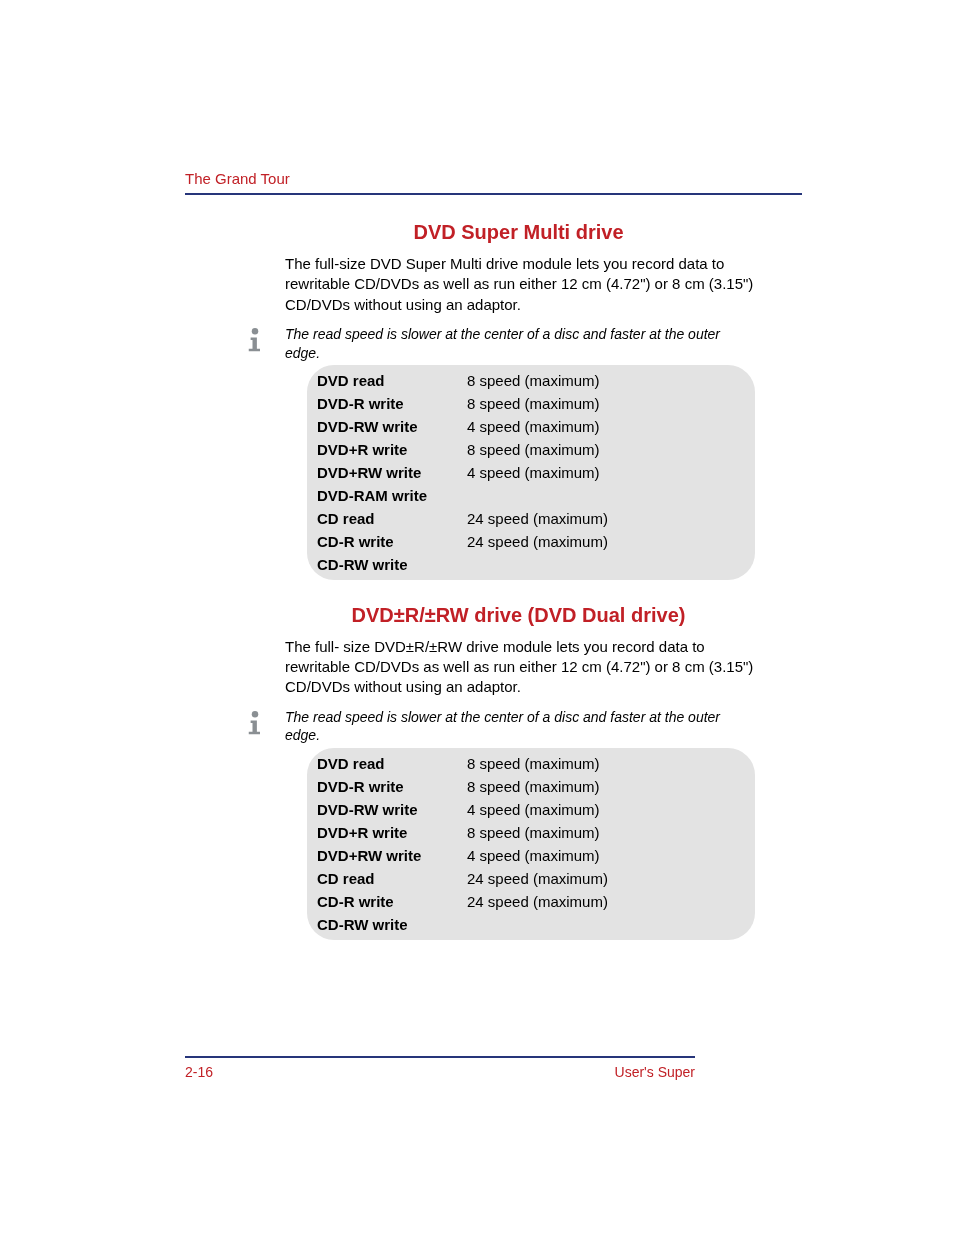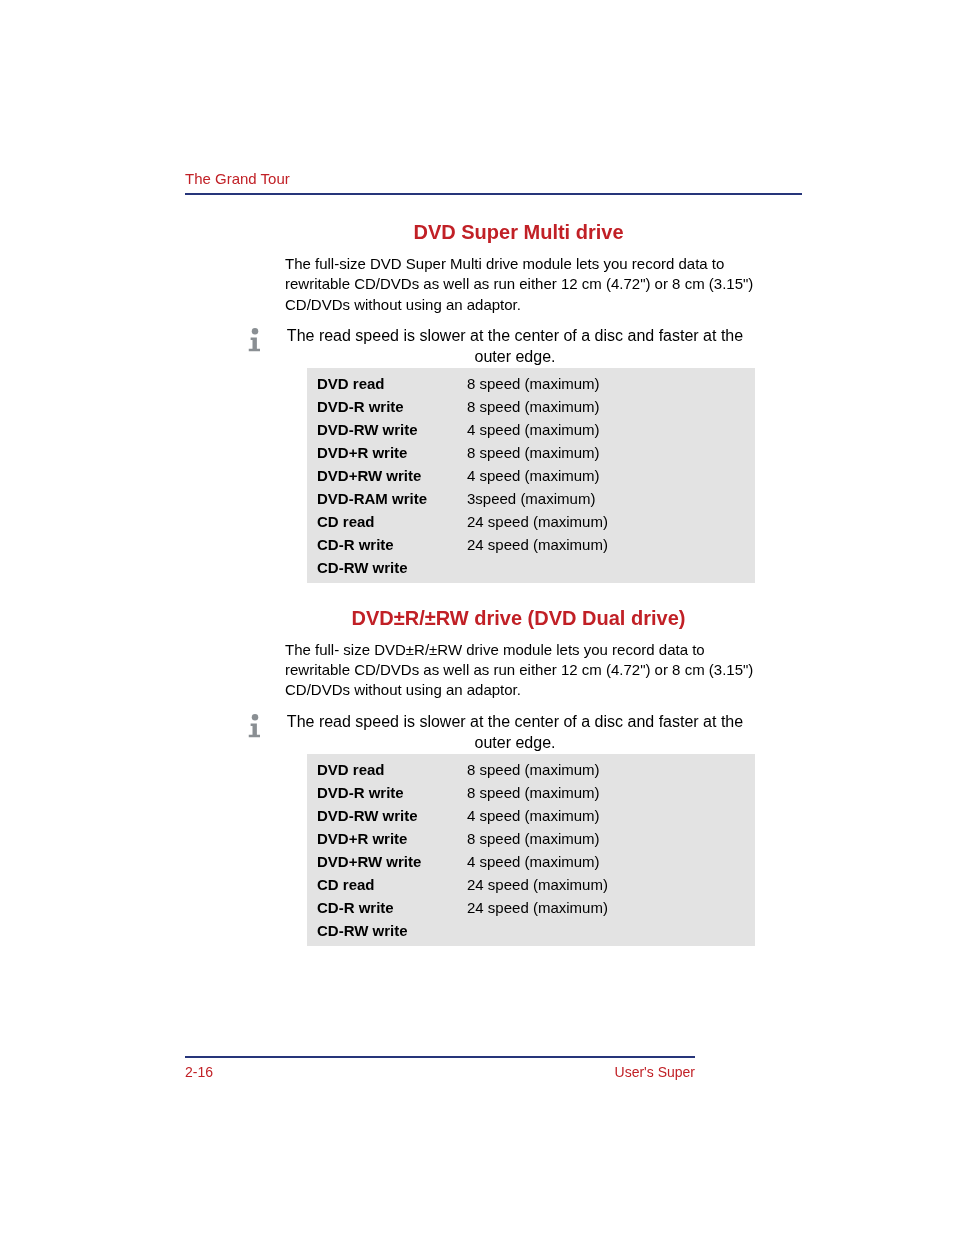--- a/index.html
+++ b/index.html
@@ -48,33 +48,34 @@
   }
   .note-icon {
     position: absolute;
     left: 0;
     top: 0;
     width: 30px;
     height: 30px;
     color: #8a8f93;
   }
   .note-text {
-    font-size: 16px;
+    font-style: italic;
+    font-size: 14px;
     line-height: 1.35;
     margin-left: 45px;
     max-width: 460px;
-    text-align: center;
   }
   .spec-table {
     background: #e3e3e3;
     margin: 0 0 24px 122px;
     padding: 4px 0;
     width: 448px;
     font-size: 15px;
     box-sizing: border-box;
+    border-radius: 27px;
   }
   .spec-row {
     display: flex;
     padding: 3px 10px 3px 10px;
   }
   .spec-label {
     font-weight: 700;
     width: 150px;
     flex: 0 0 150px;
   }
@@ -137,21 +138,20 @@
       <div class="spec-row">
         <div class="spec-label">DVD+R write</div>
         <div class="spec-value">8 speed (maximum)</div>
       </div>
       <div class="spec-row">
         <div class="spec-label">DVD+RW write</div>
         <div class="spec-value">4 speed (maximum)</div>
       </div>
       <div class="spec-row">
         <div class="spec-label">DVD-RAM write</div>
-        <div class="spec-value">3speed (maximum)</div>
       </div>
       <div class="spec-row">
         <div class="spec-label">CD read</div>
         <div class="spec-value">24 speed (maximum)</div>
       </div>
       <div class="spec-row">
         <div class="spec-label">CD-R write</div>
         <div class="spec-value">24 speed (maximum)</div>
       </div>
       <div class="spec-row">

